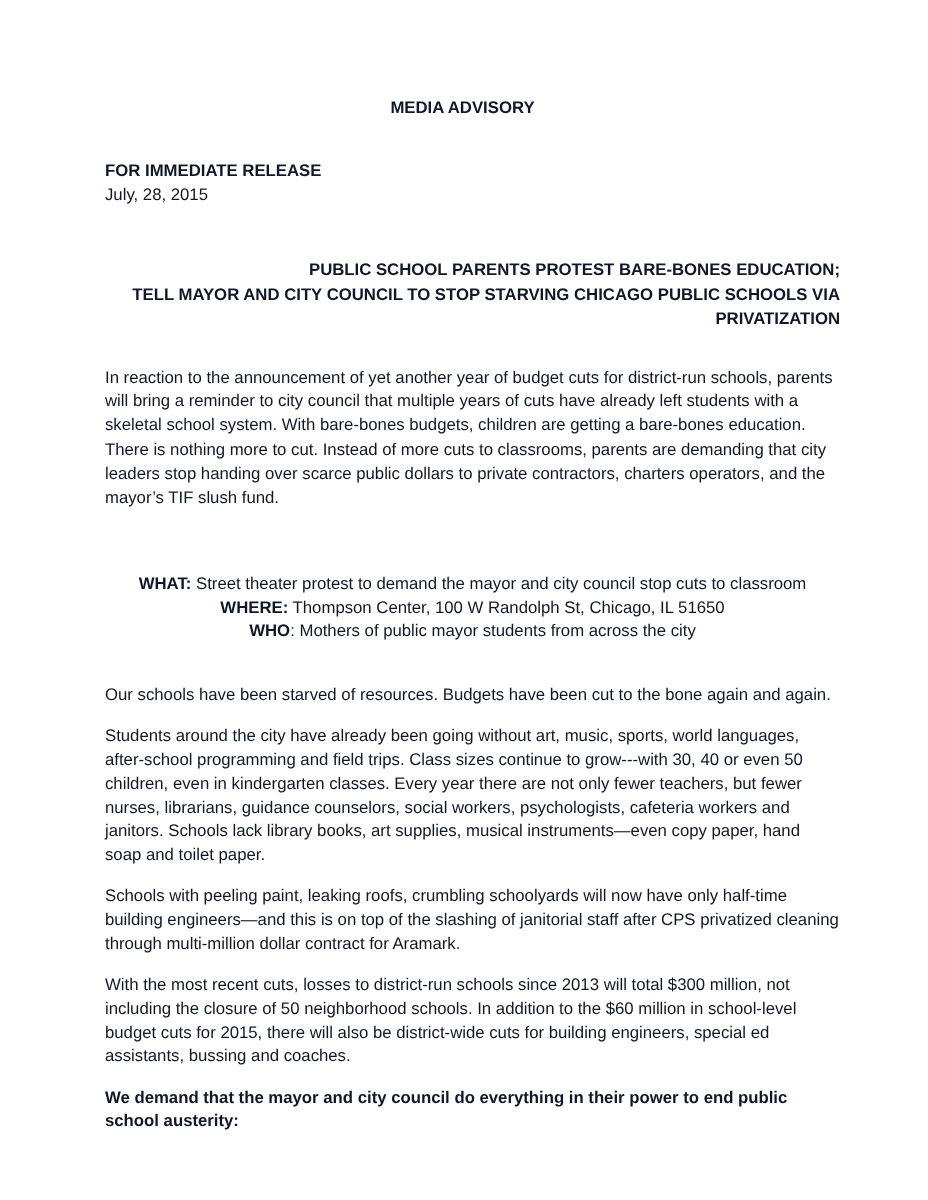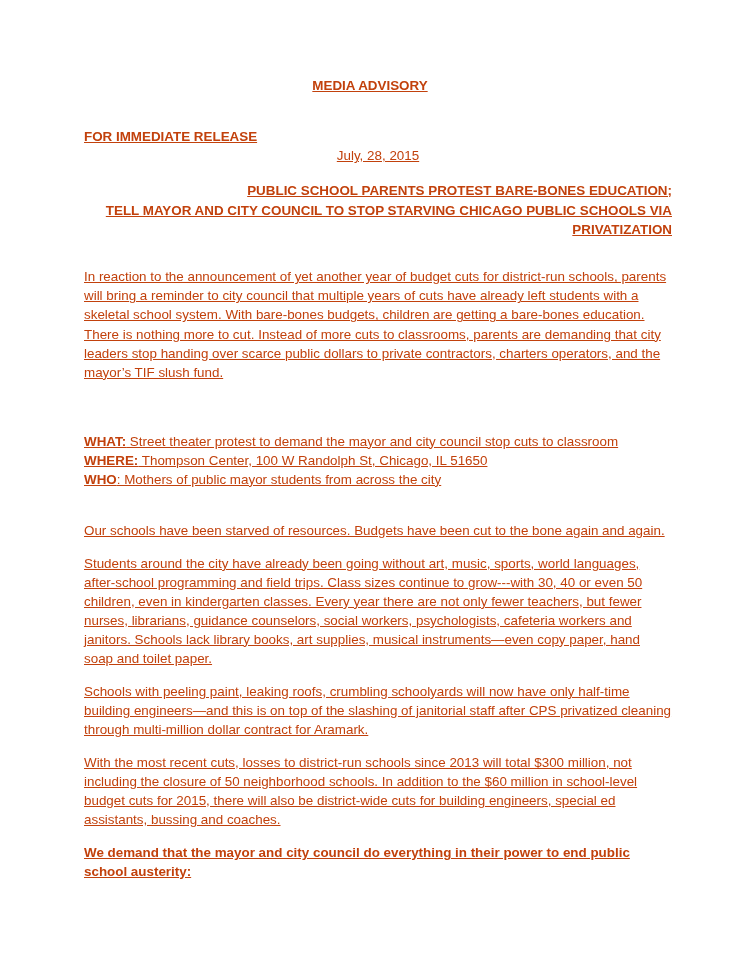--- a/index.html
+++ b/index.html
@@ -6,48 +6,47 @@
     margin: 0;
     padding: 0;
     background: #ffffff;
   }
   .page {
     width: 742px;
     height: 960px;
     box-sizing: border-box;
     padding: 76px 70px 30px 68px;
     background: #ffffff;
-    color: #c2410c;
+    color: #0f172a;
     font-family: "Liberation Sans", sans-serif;
     font-size: 13.4px;
     line-height: 1.42;
     overflow: hidden;
-    text-decoration: underline;
   }
   .bold { font-weight: bold; }
   h1.doc-title {
     font-size: 13.4px;
     font-weight: bold;
     text-align: center;
     margin: 0 0 32px 0;
   }
   p { margin: 0; padding-left: 16px; }
   .release-line { margin: 0; }
-  .date-line { margin: 0 0 16px 0; text-align: center; }
+  .date-line { margin: 0 0 41px 0; }
   .contacts-line { margin: 0 0 26px 0; }
   h2.headline {
     font-size: 13.4px;
     font-weight: bold;
     text-align: right;
     margin: 0 0 28px 0;
     line-height: 1.45;
   }
   .intro-paragraph { margin: 0 0 50px 0; }
   .details-block { margin: 0 0 32px 0; }
-  .details-block p { margin: 0; }
+  .details-block p { margin: 0; text-align: center; }
   .body-paragraph { margin: 0 0 14px 0; }
   .demands-heading {
     font-weight: bold;
     margin: 0 0 12px 0;
   }
 </style>
 </head>
 <body>
 
 <div class="page">

